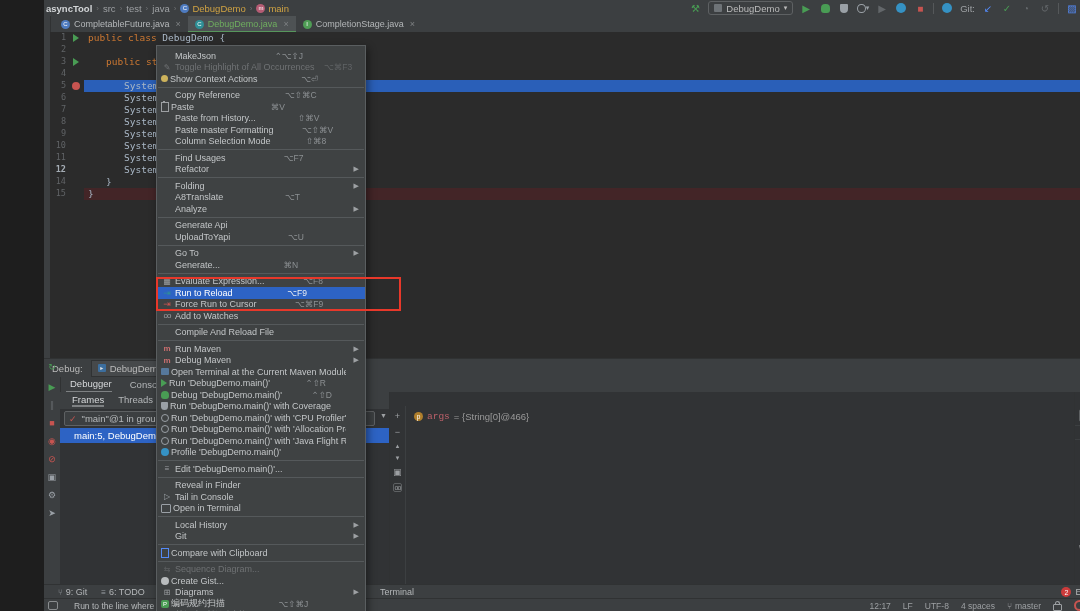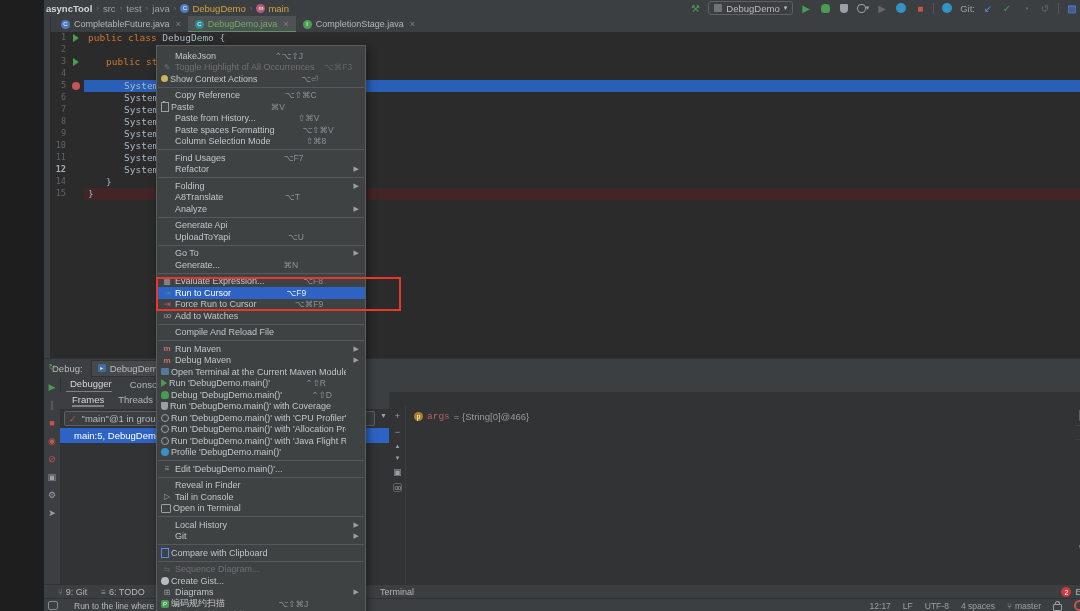--- a/index.html
+++ b/index.html
@@ -605,21 +605,21 @@
 
       <div class="mi">
         <span class="mi-icon"></span>
         <span class="mi-label">Paste from History...</span>
         <span class="mi-short">⇧⌘V</span>
         <span class="mi-arrow" style="visibility: hidden;">▶</span>
       </div>
 
       <div class="mi">
         <span class="mi-icon"></span>
-        <span class="mi-label">Paste spaces Formatting</span>
+        <span class="mi-label">Paste master Formatting</span>
         <span class="mi-short">⌥⇧⌘V</span>
         <span class="mi-arrow" style="visibility: hidden;">▶</span>
       </div>
 
       <div class="mi">
         <span class="mi-icon"></span>
         <span class="mi-label">Column Selection Mode</span>
         <span class="mi-short">⇧⌘8</span>
         <span class="mi-arrow" style="visibility: hidden;">▶</span>
       </div>
@@ -699,21 +699,21 @@
 
       <div class="mi">
         <span class="mi-icon i-calc">▦</span>
         <span class="mi-label">Evaluate Expression...</span>
         <span class="mi-short">⌥F8</span>
         <span class="mi-arrow" style="visibility: hidden;">▶</span>
       </div>
 
       <div class="mi selected">
         <span class="mi-icon i-rtc">⇥</span>
-        <span class="mi-label">Run to Cursor</span>
+        <span class="mi-label">Run to Reload</span>
         <span class="mi-short">⌥F9</span>
         <span class="mi-arrow" style="visibility: hidden;">▶</span>
       </div>
 
       <div class="mi">
         <span class="mi-icon i-frtc">⇥</span>
         <span class="mi-label">Force Run to Cursor</span>
         <span class="mi-short">⌥⌘F9</span>
         <span class="mi-arrow" style="visibility: hidden;">▶</span>
       </div>

